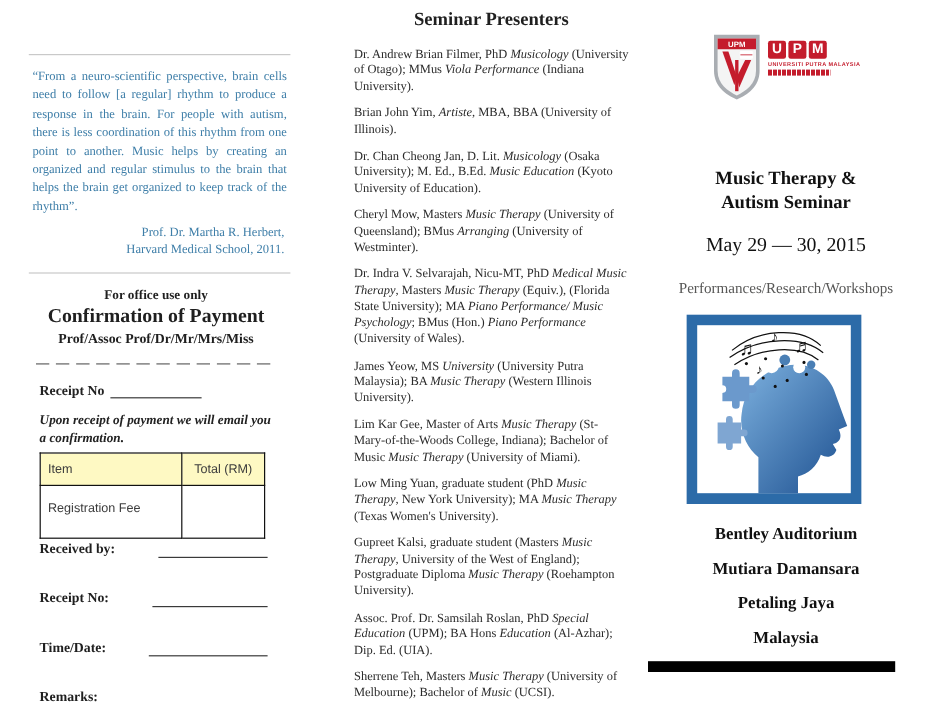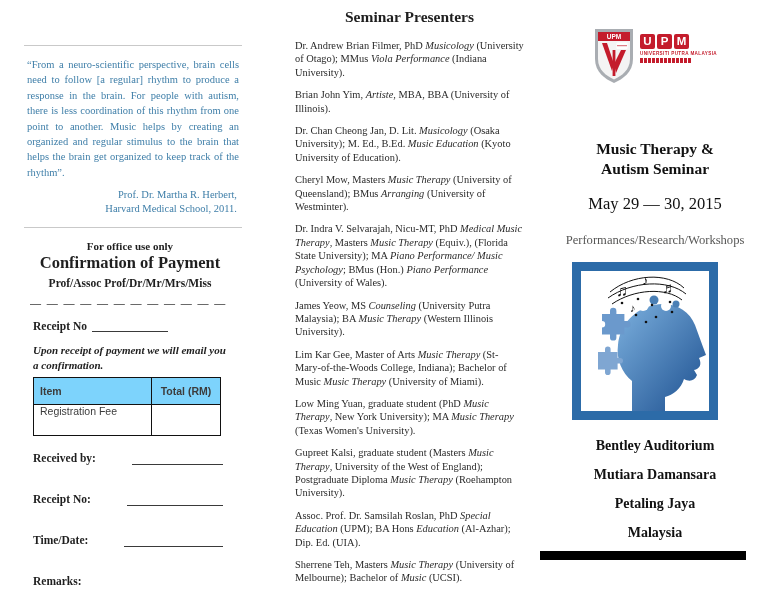--- a/index.html
+++ b/index.html
@@ -24,24 +24,24 @@
   .receipt-line{position:absolute;left:33px;top:319px;width:135px;display:flex;
                 font-weight:bold;font-size:11.5px;align-items:flex-end;}
   .uline{flex:1;border-bottom:1px solid #3a3a3a;margin-left:5px;height:12px;}
 
   .pay-note{position:absolute;left:33px;top:343px;width:196px;font-weight:bold;font-style:italic;
             font-size:11px;line-height:15px;font-family:Liberation Serif, serif;}
 
   .pay-table{position:absolute;left:33px;top:377px;width:188px;border-collapse:collapse;
              font-family:"Liberation Sans","DejaVu Sans",sans-serif;font-size:10.5px;color:#3c3c3c;}
   .pay-table th,.pay-table td{border:1px solid #111;}
-  .pay-table th{background:#7dd3fc;font-weight:bold;height:24px;}
+  .pay-table th{background:#fef9c3;font-weight:normal;height:24px;}
   .pay-table th.c1{text-align:left;padding-left:6px;width:110px;}
   .pay-table th.c2{text-align:center;}
-  .pay-table td{height:30px;padding:0 0 0 6px;vertical-align:top;}
+  .pay-table td{height:30px;padding:13px 0 0 6px;vertical-align:top;}
 
   .fields{position:absolute;left:33px;top:452px;width:190px;font-weight:bold;font-size:11.5px;color:#1f1f1f;}
   .field-row{display:flex;align-items:flex-start;margin-bottom:28px;height:13px;gap:31px;}
 
   
   .mid{position:absolute;left:295px;top:8px;width:229px;color:#2a2a2a;}
   .mid-title{text-align:center;font-weight:bold;font-size:15.5px;margin:0 0 13px;color:#1f1f1f;}
   .presenter{margin:0 0 9px;font-size:10.4px;line-height:13.4px;text-align:left;}
   .presenter .it{font-style:italic;}
 
@@ -130,21 +130,21 @@
   </div>
 
   <div class="mid">
     <h2 class="mid-title">Seminar Presenters</h2>
     <div>
         <p class="presenter"><span>Dr. Andrew Brian Filmer, PhD </span><span class="it">Musicology</span><span> (University of Otago); MMus </span><span class="it">Viola Performance</span><span> (Indiana University).</span></p>
         <p class="presenter"><span>Brian John Yim, </span><span class="it">Artiste</span><span>, MBA, BBA (University of Illinois).</span></p>
         <p class="presenter"><span>Dr. Chan Cheong Jan, D. Lit. </span><span class="it">Musicology</span><span> (Osaka University); M. Ed., B.Ed. </span><span class="it">Music  Education</span><span> (Kyoto University of Education).</span></p>
         <p class="presenter"><span>Cheryl Mow, Masters </span><span class="it">Music Therapy</span><span> (University of Queensland); BMus </span><span class="it">Arranging</span><span> (University of Westminter).</span></p>
         <p class="presenter"><span>Dr. Indra V. Selvarajah,  Nicu-MT, PhD </span><span class="it">Medical Music Therapy</span><span>, Masters </span><span class="it">Music Therapy</span><span> (Equiv.), (Florida State University); MA </span><span class="it">Piano Performance/ Music Psychology</span><span>; BMus (Hon.) </span><span class="it">Piano Performance</span><span> (University of Wales).</span></p>
-        <p class="presenter"><span>James Yeow, MS </span><span class="it">Counseling</span><span> (University Putra Malaysia); BA </span><span class="it">Music Therapy</span><span> (Western Illinois University).</span></p>
+        <p class="presenter"><span>James Yeow, MS </span><span class="it">University</span><span> (University Putra Malaysia); BA </span><span class="it">Music Therapy</span><span> (Western Illinois University).</span></p>
         <p class="presenter"><span>Lim Kar Gee, Master of Arts </span><span class="it">Music Therapy</span><span> (St-Mary-of-the-Woods College, Indiana); Bachelor of Music </span><span class="it">Music Therapy</span><span> (University of Miami).</span></p>
         <p class="presenter"><span>Low Ming Yuan, graduate student (PhD </span><span class="it">Music Therapy</span><span>, New York University); MA </span><span class="it">Music Therapy</span><span> (Texas Women's University).</span></p>
         <p class="presenter"><span>Gupreet Kalsi, graduate student (Masters </span><span class="it">Music Therapy</span><span>, University of the West of England); Postgraduate  Diploma </span><span class="it">Music Therapy</span><span> (Roehampton University).</span></p>
         <p class="presenter"><span>Assoc. Prof. Dr. Samsilah Roslan, PhD </span><span class="it">Special Education</span><span> (UPM); BA Hons </span><span class="it">Education</span><span> (Al-Azhar); Dip. Ed. (UIA).</span></p>
         <p class="presenter"><span>Sherrene Teh, Masters </span><span class="it">Music Therapy</span><span> (University of Melbourne); Bachelor of </span><span class="it">Music</span><span> (UCSI).</span></p>
       </div>
   </div>
 
   <div class="right">
 

